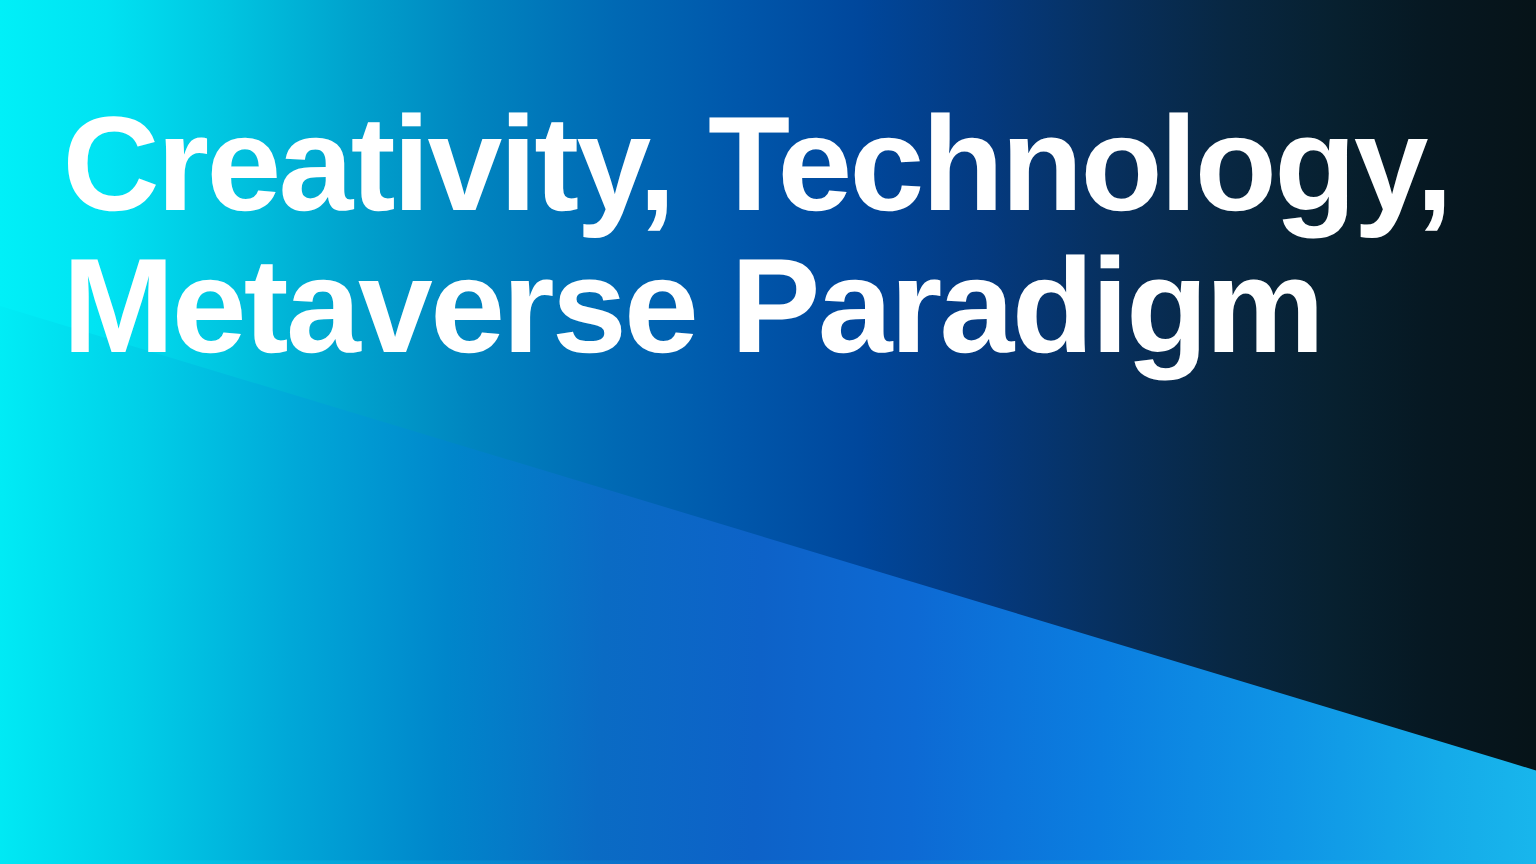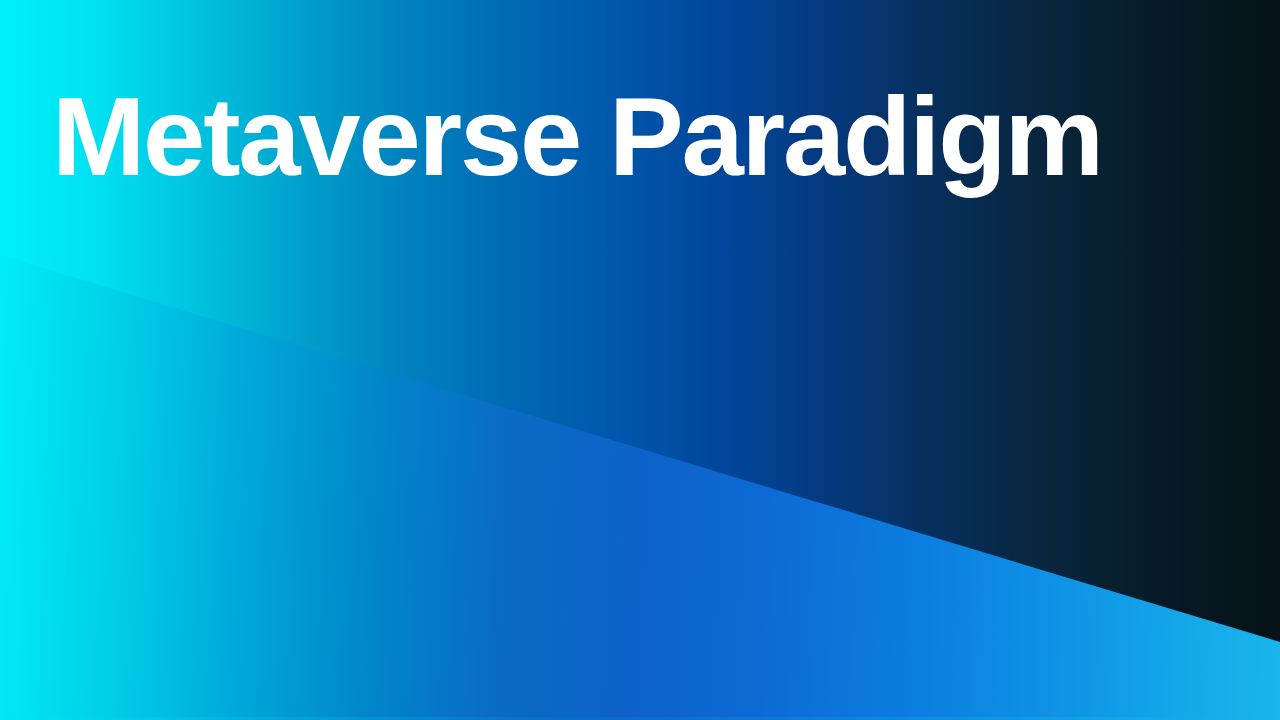--- a/index.html
+++ b/index.html
@@ -104,16 +104,17 @@
 
 <div id="slide">
 
   <div class="bg-gradient"></div>
 
   <div class="accent-wedge"></div>
 
   <div class="wedge-base-line"></div>
 
   <div class="title-block">
+    <span class="title-line">Creativity, Technology,</span>
     <span class="title-line">Metaverse Paradigm</span>
   </div>
 
 </div>
 
 </body></html>

